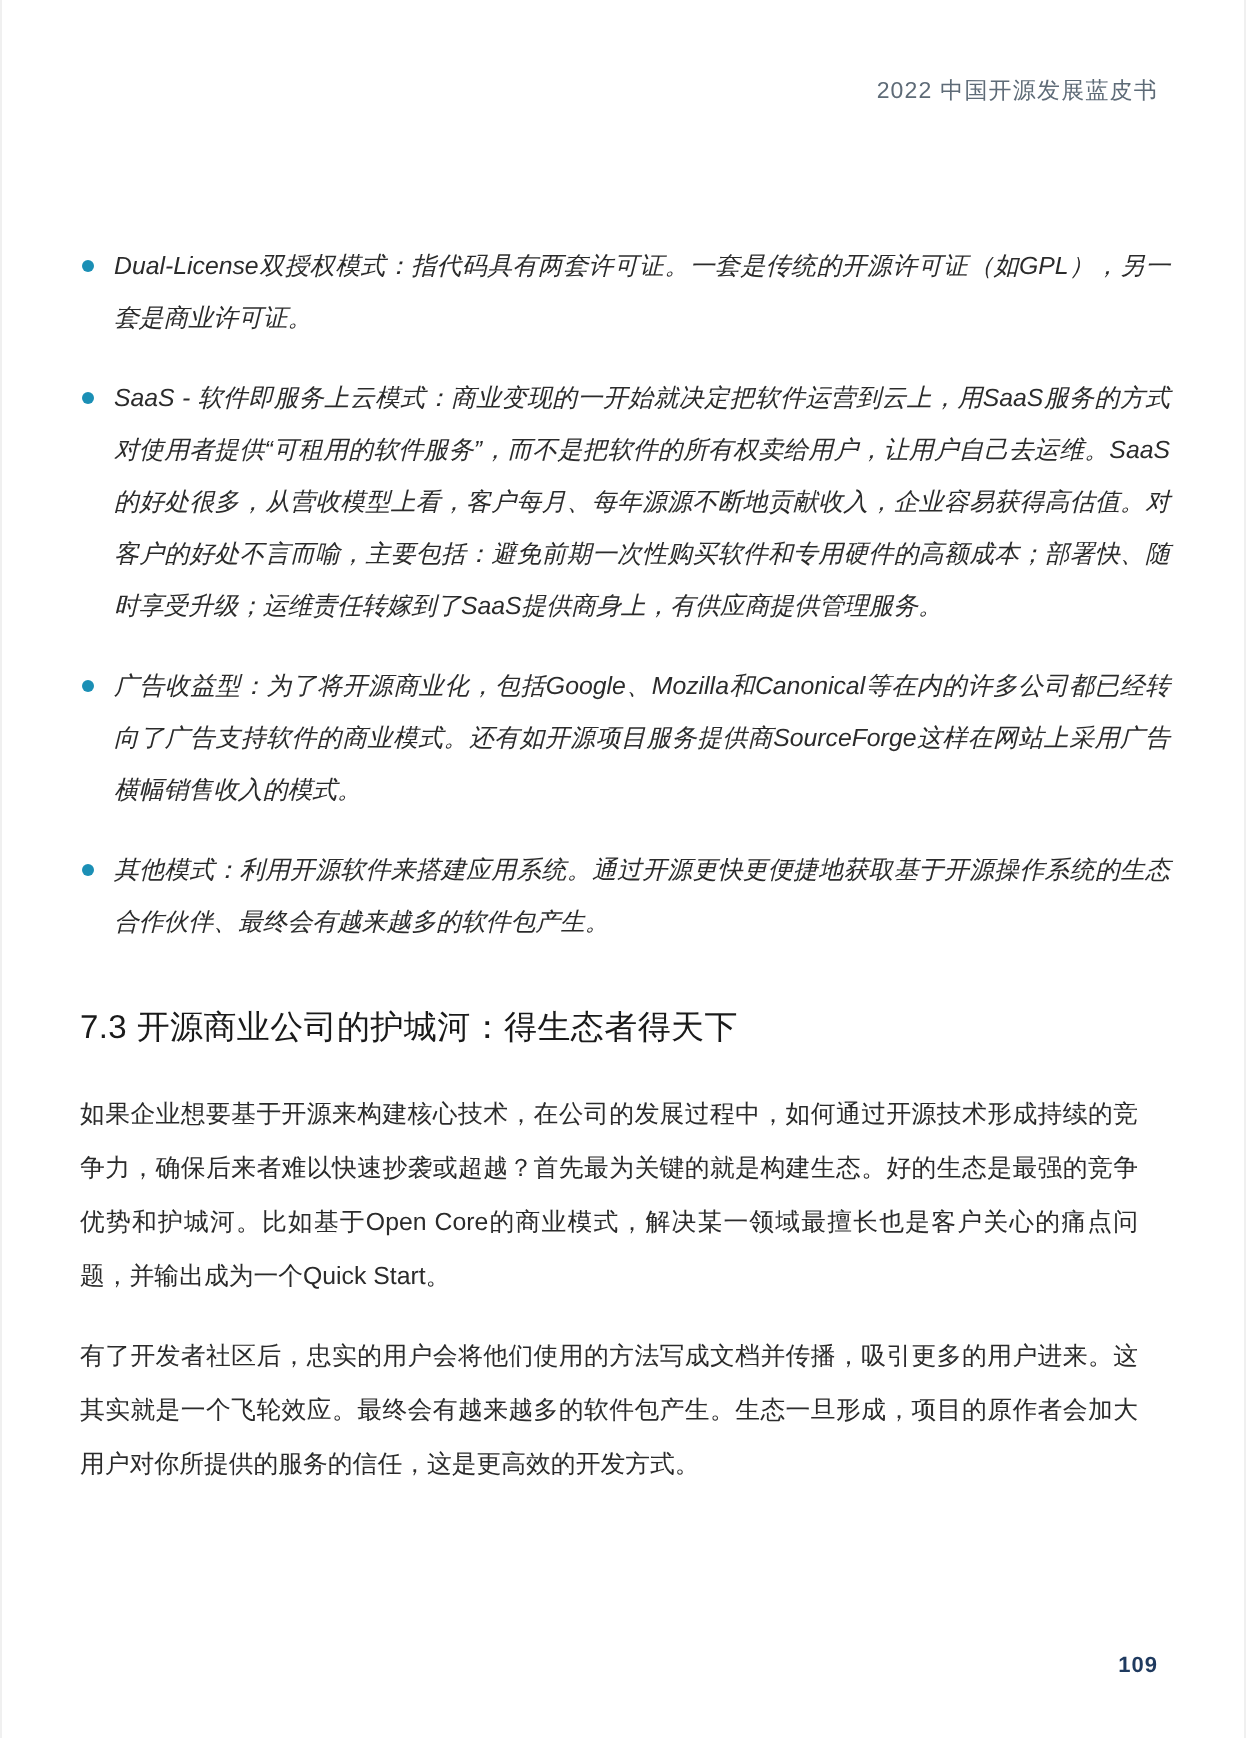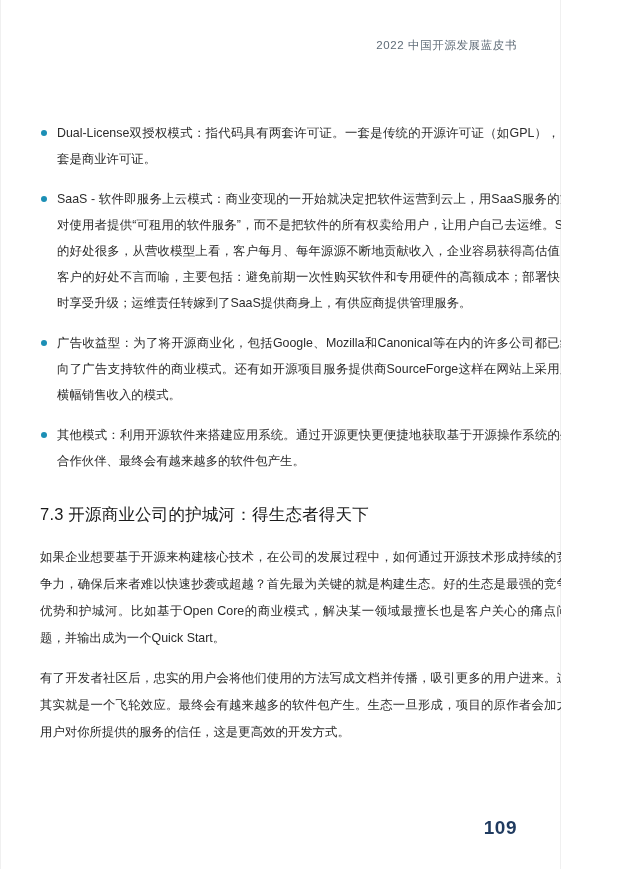--- a/index.html
+++ b/index.html
@@ -6,21 +6,21 @@
     margin: 0;
     padding: 0;
     background: #ffffff;
   }
   body {
     font-family: "Liberation Sans", "DejaVu Sans", sans-serif;
     -webkit-font-smoothing: antialiased;
   }
   .page {
     position: relative;
-    width: 561px;
+    width: 623px;
     height: 869px;
     background: #ffffff;
     box-sizing: border-box;
     overflow: hidden;
   }
   
   .page-edge-left {
     position: absolute;
     left: 0px;
     top: 0;
@@ -51,20 +51,21 @@
     position: absolute;
     left: 40px;
     top: 120px;
     width: 545px;
   }
 
   .bullet-list {
     margin: 0;
     padding: 0;
     list-style: none;
+    font-style: italic;
   }
   .bullet-item {
     position: relative;
     padding-left: 17px;
     margin-bottom: 14px;
     font-size: 12.4px;
     line-height: 26px;
     color: #2b2b2b;
     text-align: justify;
     text-justify: inter-ideograph;
@@ -94,21 +95,21 @@
     line-height: 27px;
     color: #2b2b2b;
     text-align: justify;
     text-justify: inter-ideograph;
   }
 
   .folio {
     position: absolute;
     right: 44px;
     bottom: 30px;
-    font-size: 19px;
+    font-size: 11px;
     font-weight: bold;
     color: #1f3a5f;
     letter-spacing: 0.5px;
   }
 </style>
 </head>
 <body>
 
 <div class="page">
 

